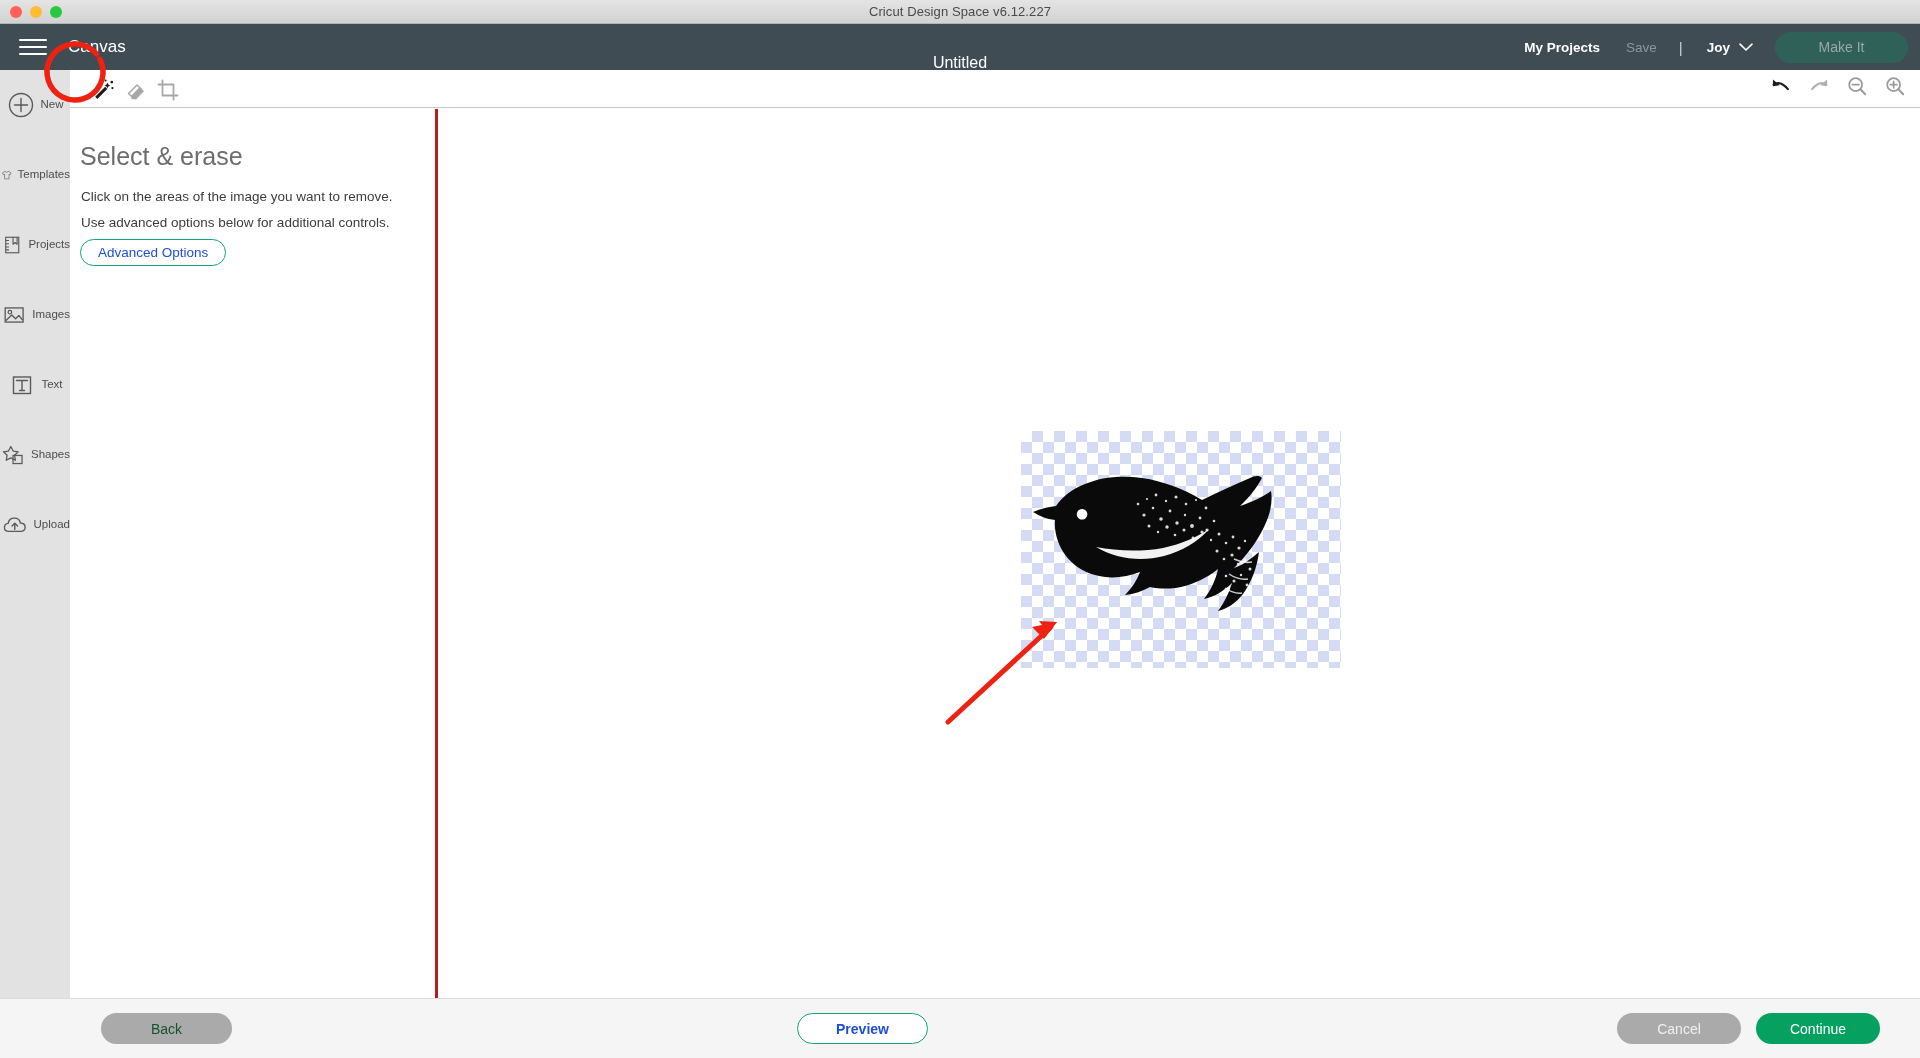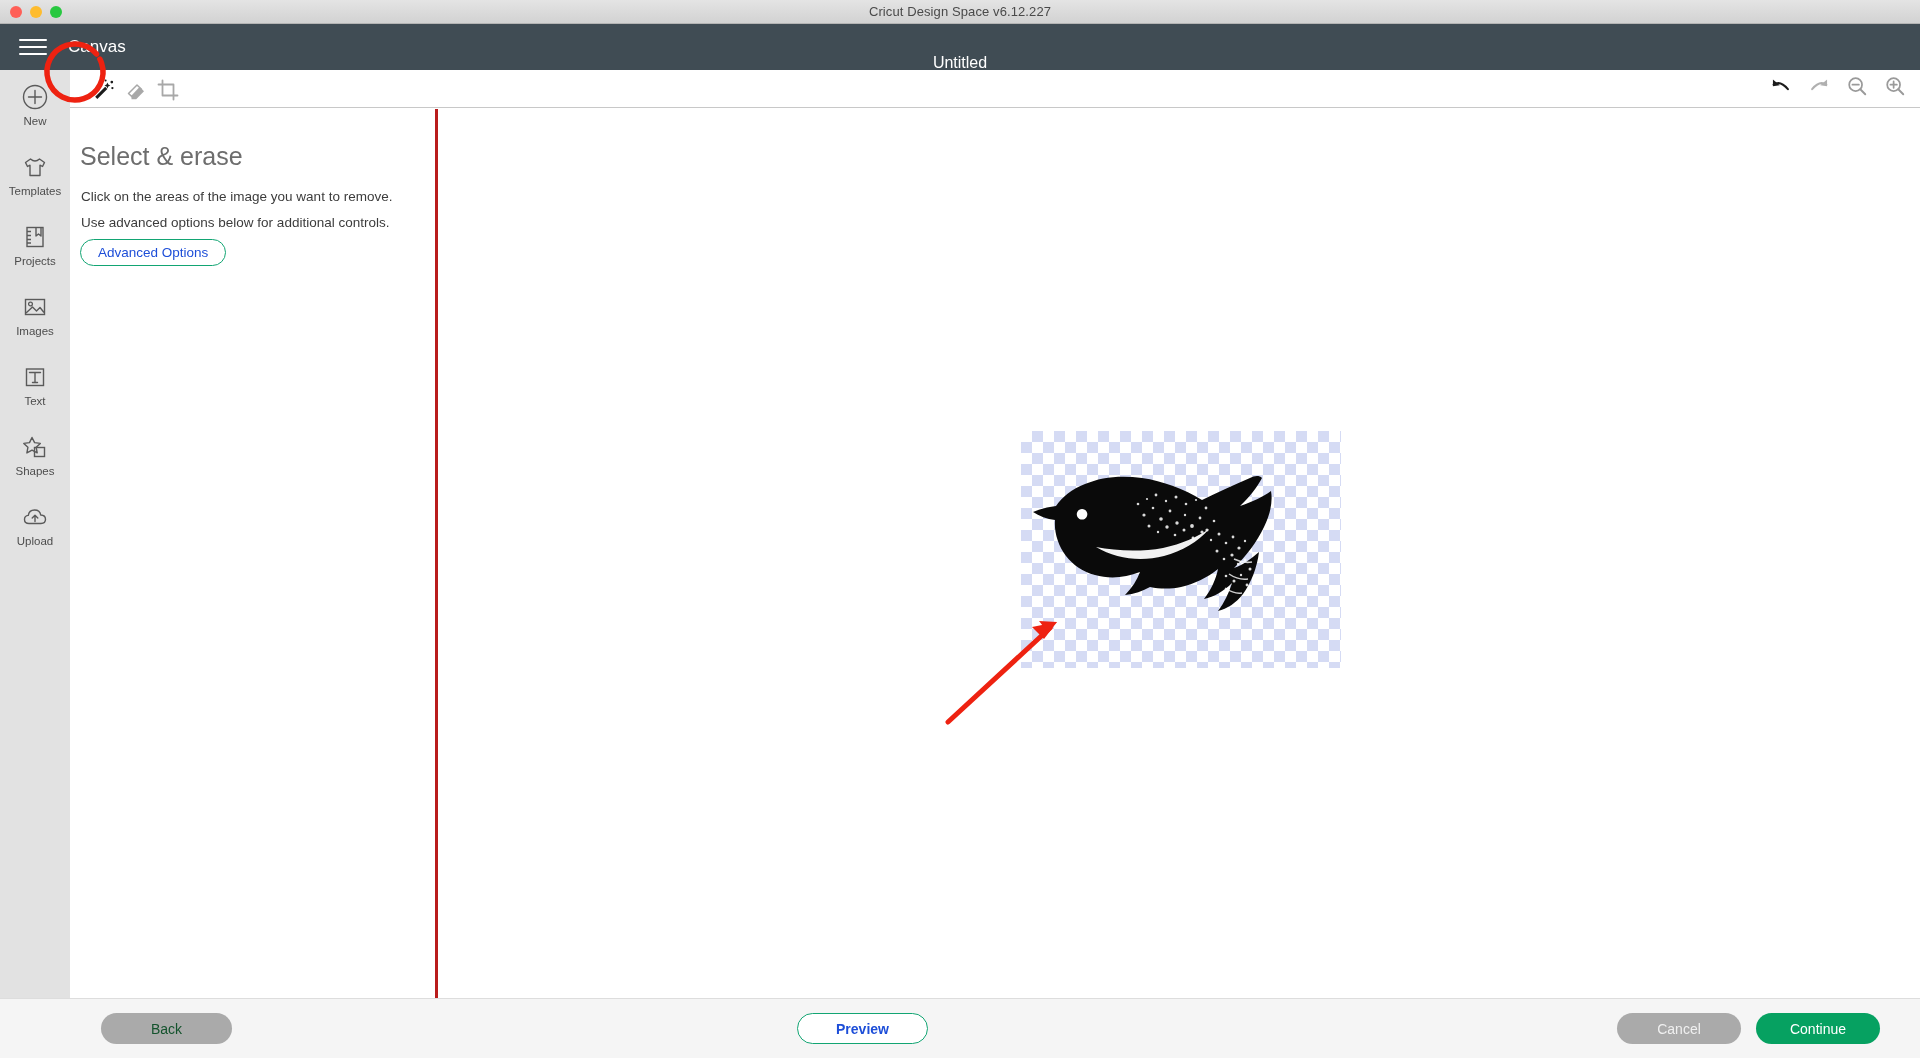--- a/index.html
+++ b/index.html
@@ -70,21 +70,21 @@
     background: #2f6159; color: #9aa8a5; font-size: 14px;
     display: flex; align-items: center; justify-content: center; cursor: default;
   }
 
   
   #sidebar-rail {
     position: absolute; left: 0; top: 70px; width: 70px; height: 928px;
     background: #e2e2e2;
   }
   .rail-item {
-    width: 70px; height: 70px; display: flex; flex-direction: column;
+    width: 70px; height: 70px; display: flex; flex-direction: row;
     align-items: center; justify-content: center; gap: 4px; cursor: pointer;
   }
   .rail-icon { width: 30px; height: 30px; display: block; }
   .rail-label { font-size: 11.5px; color: #4d4d4d; line-height: 1; }
 
   
   #tool-toolbar {
     position: absolute; left: 70px; top: 70px; width: 1850px; height: 38px;
     background: #ffffff; border-bottom: 1px solid #c8c8c8;
   }
@@ -180,20 +180,32 @@
 
 <div id="app-header">
   <div id="hamburger-button">
     <span></span>
       <span></span>
       <span></span>
   </div>
   <div id="canvas-label">Canvas</div>
   <div id="doc-title">Untitled</div>
 
+  <div id="header-right">
+    <div id="my-projects-link">My Projects</div>
+    <div id="save-link">Save</div>
+    <div id="header-divider">|</div>
+    <div id="machine-select">
+      <span id="machine-name">Joy</span>
+      <svg width="14" height="9" viewBox="0 0 14 9">
+        <path d="M1 1.2 L7 7 L13 1.2" fill="none" stroke="#ffffff" stroke-width="1.6" stroke-linecap="round"></path>
+      </svg>
+    </div>
+    <div id="make-it-button">Make It</div>
+  </div>
 </div>
 
 <div id="sidebar-rail">
 
   <div class="rail-item">
     <svg class="rail-icon" viewBox="0 0 30 30">
       <circle cx="15" cy="15" r="11.5" fill="none" stroke="#5a5a5a" stroke-width="1.4"></circle>
       <path d="M15 8.5 V21.5 M8.5 15 H21.5" stroke="#5a5a5a" stroke-width="1.4" stroke-linecap="round"></path>
     </svg>
     <span class="rail-label">New</span>

